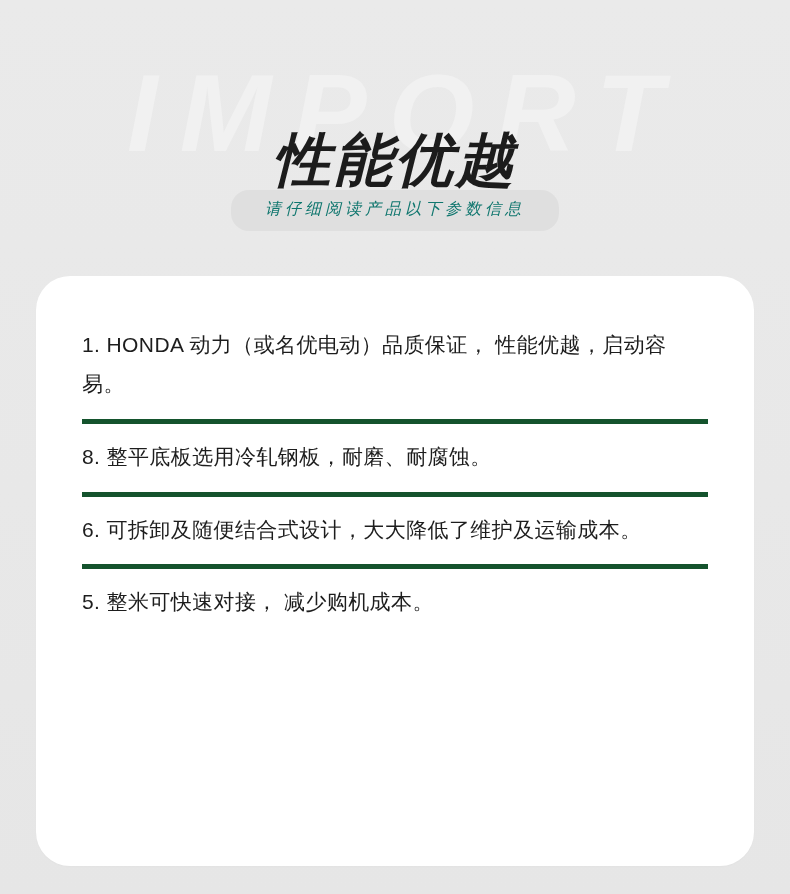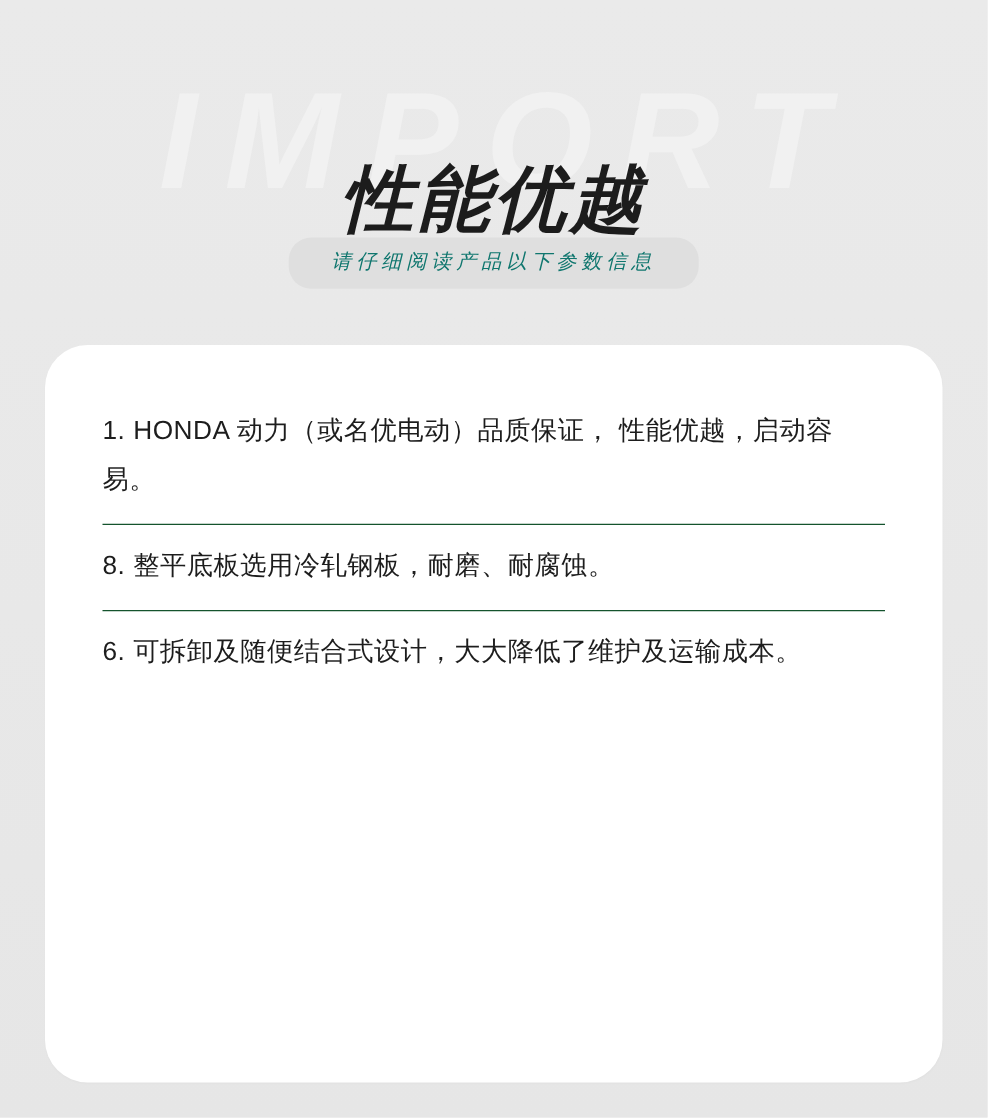--- a/index.html
+++ b/index.html
@@ -98,21 +98,21 @@
     padding: 0;
     list-style: none;
   }
 
   .feature-item {
     font-size: 21px;
     color: #1d1d1d;
     line-height: 1.85;
     letter-spacing: 0.4px;
     padding: 14px 0 15px 0;
-    border-bottom: 1px solid #14532d;
+    border-bottom: 5px solid #14532d;
   }
 
   .feature-item:first-child {
     padding-top: 6px;
   }
 
   .feature-item:last-child {
     border-bottom: none;
   }
 </style>
@@ -127,16 +127,17 @@
     <div class="subtitle-wrap">
       <div class="subtitle">请仔细阅读产品以下参数信息</div>
     </div>
   </div>
 
   <div class="card">
     <ul class="feature-list">
       <li class="feature-item">1. HONDA 动力（或名优电动）品质保证， 性能优越，启动容易。</li>
       <li class="feature-item">8. 整平底板选用冷轧钢板，耐磨、耐腐蚀。</li>
       <li class="feature-item">6. 可拆卸及随便结合式设计，大大降低了维护及运输成本。</li>
+      <li class="feature-item">5. 整米可快速对接， 减少购机成本。</li>
     </ul>
   </div>
 
 </div>
 
 </body></html>

